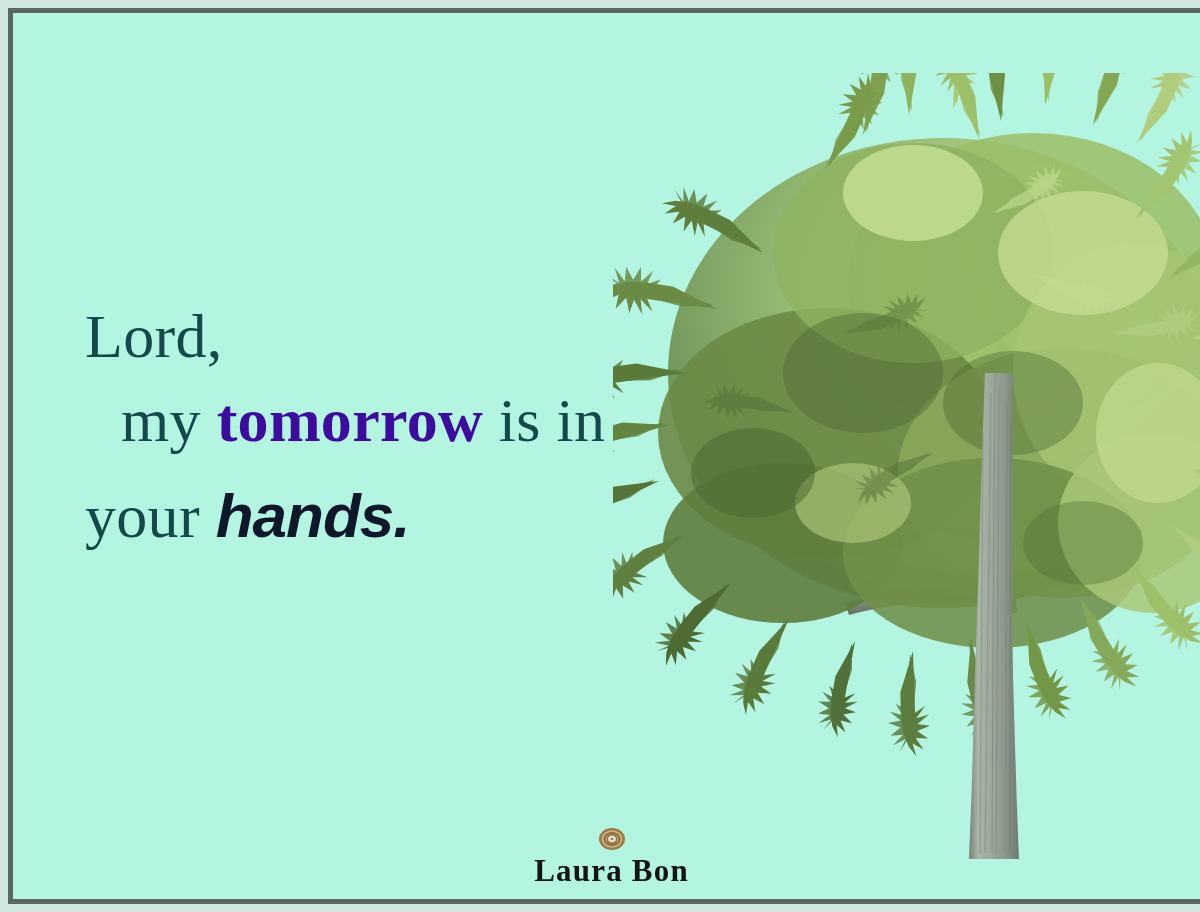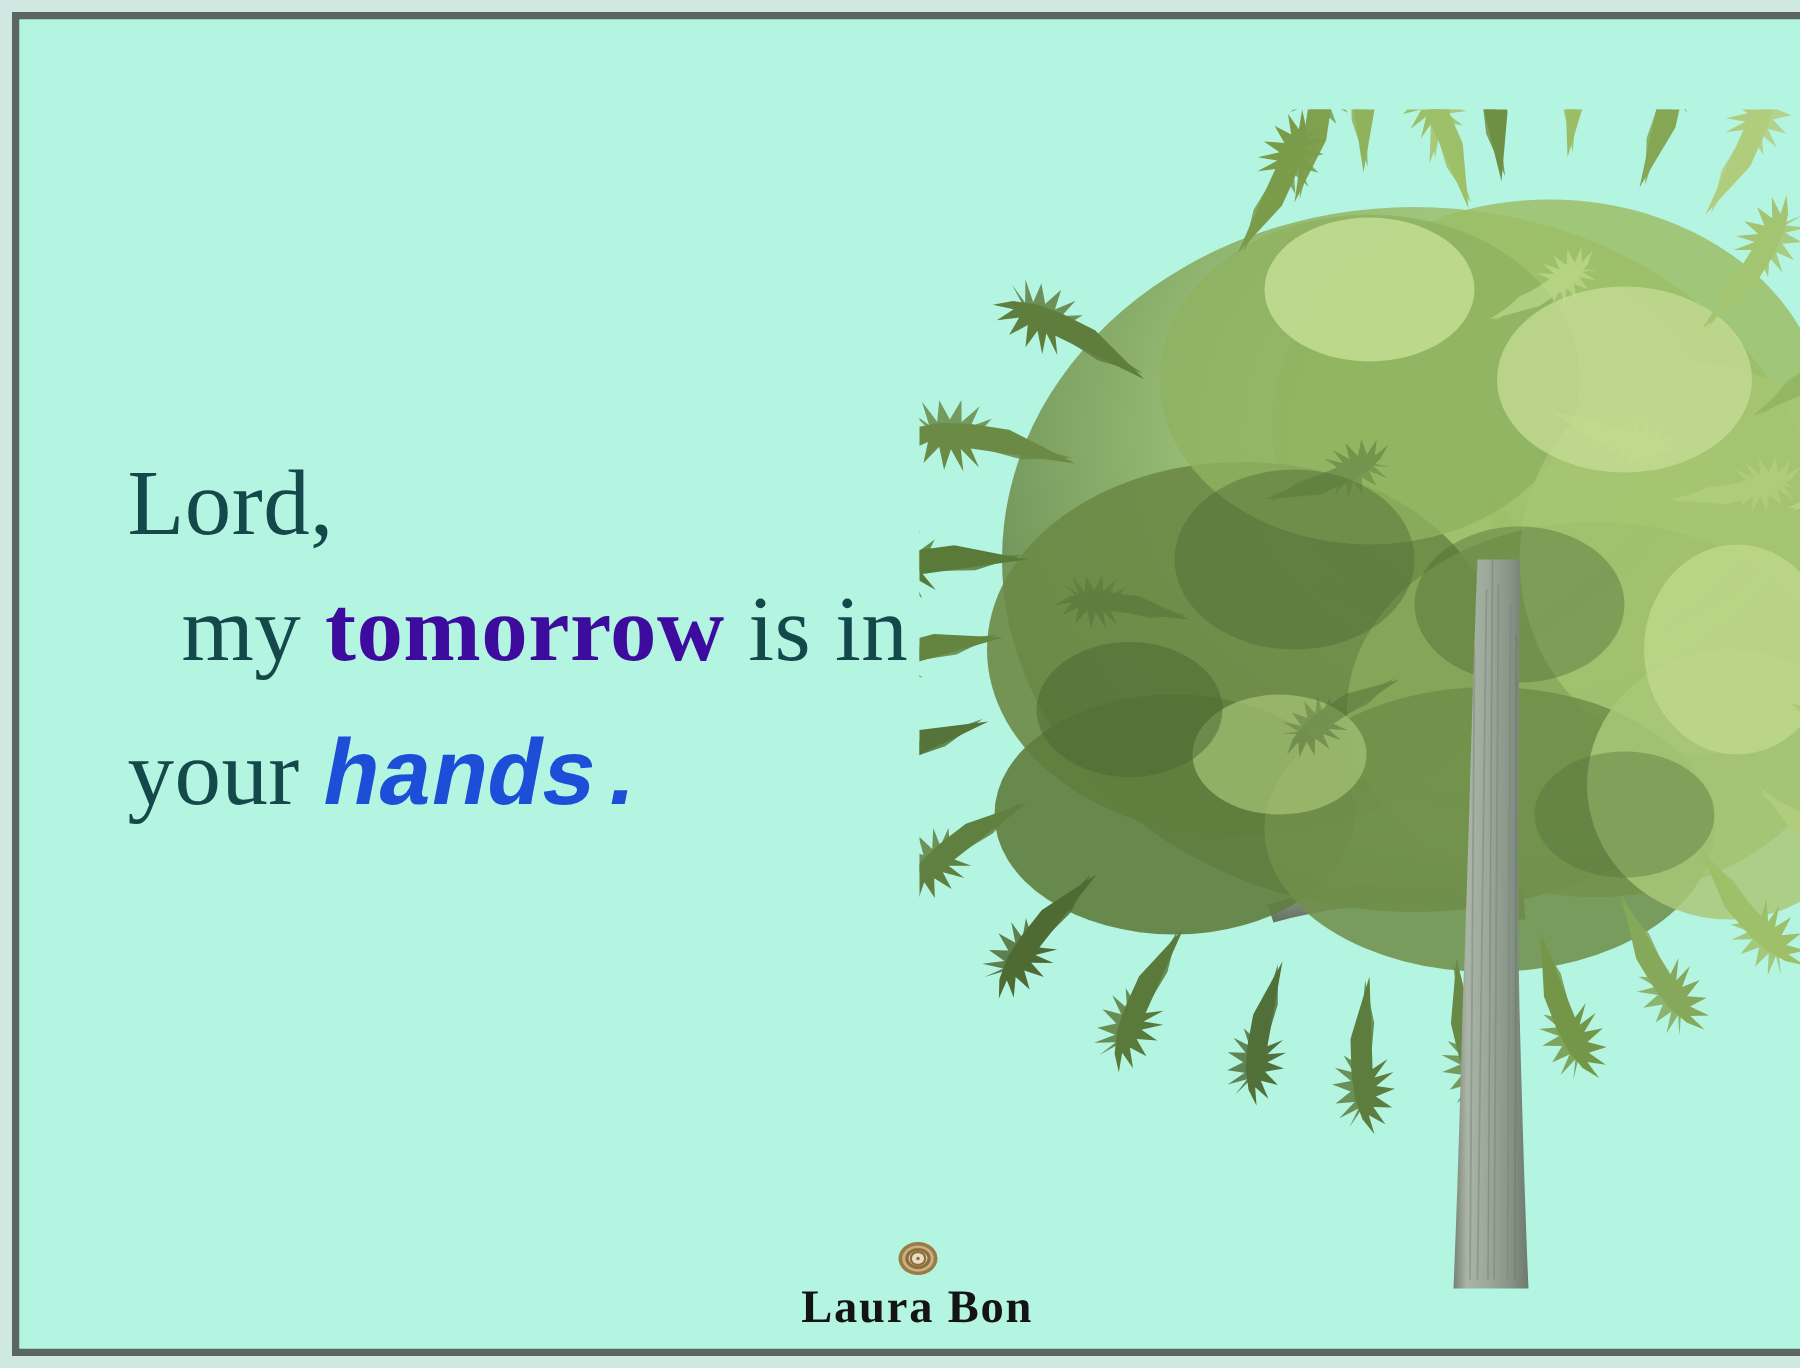--- a/index.html
+++ b/index.html
@@ -64,24 +64,24 @@
   }
   .qline.l1 { margin-bottom: 22px; }
   .qline.l2 { margin-bottom: 34px; margin-left: 36px; }
   .qline.l3 { }
   .w-tomorrow {
     color: #3d0c9e;
     font-weight: bold;
     font-family: "Liberation Serif", "DejaVu Serif", serif;
   }
   .w-hands {
-    color: #1d4ed8;
+    color: #0f172a;
     font-weight: bold;
     font-style: italic;
-    font-family: Liberation Mono, monospace;
+    font-family: Liberation Sans, sans-serif;
     letter-spacing: -1px;
   }
 
   
   .signature {
     position: absolute;
     left: 0;
     right: 0;
     top: 812px;
     text-align: center;

